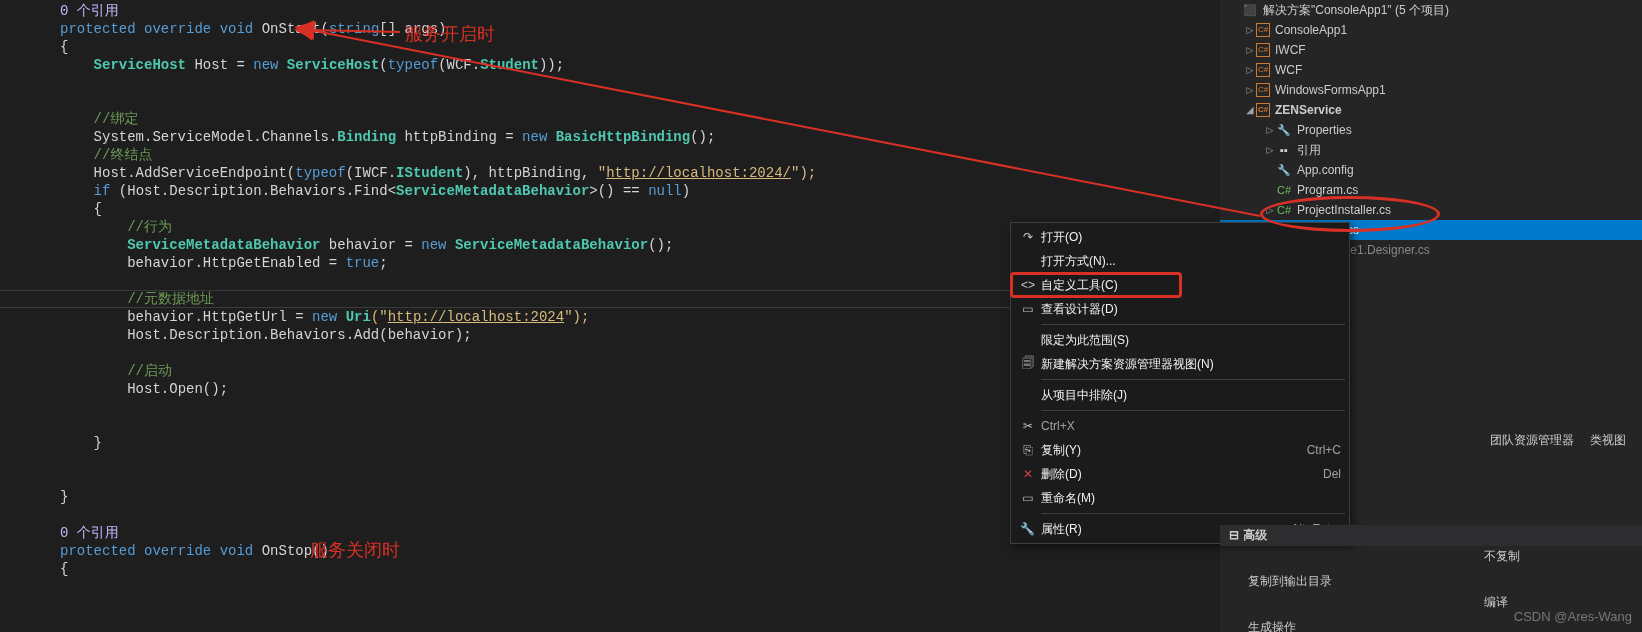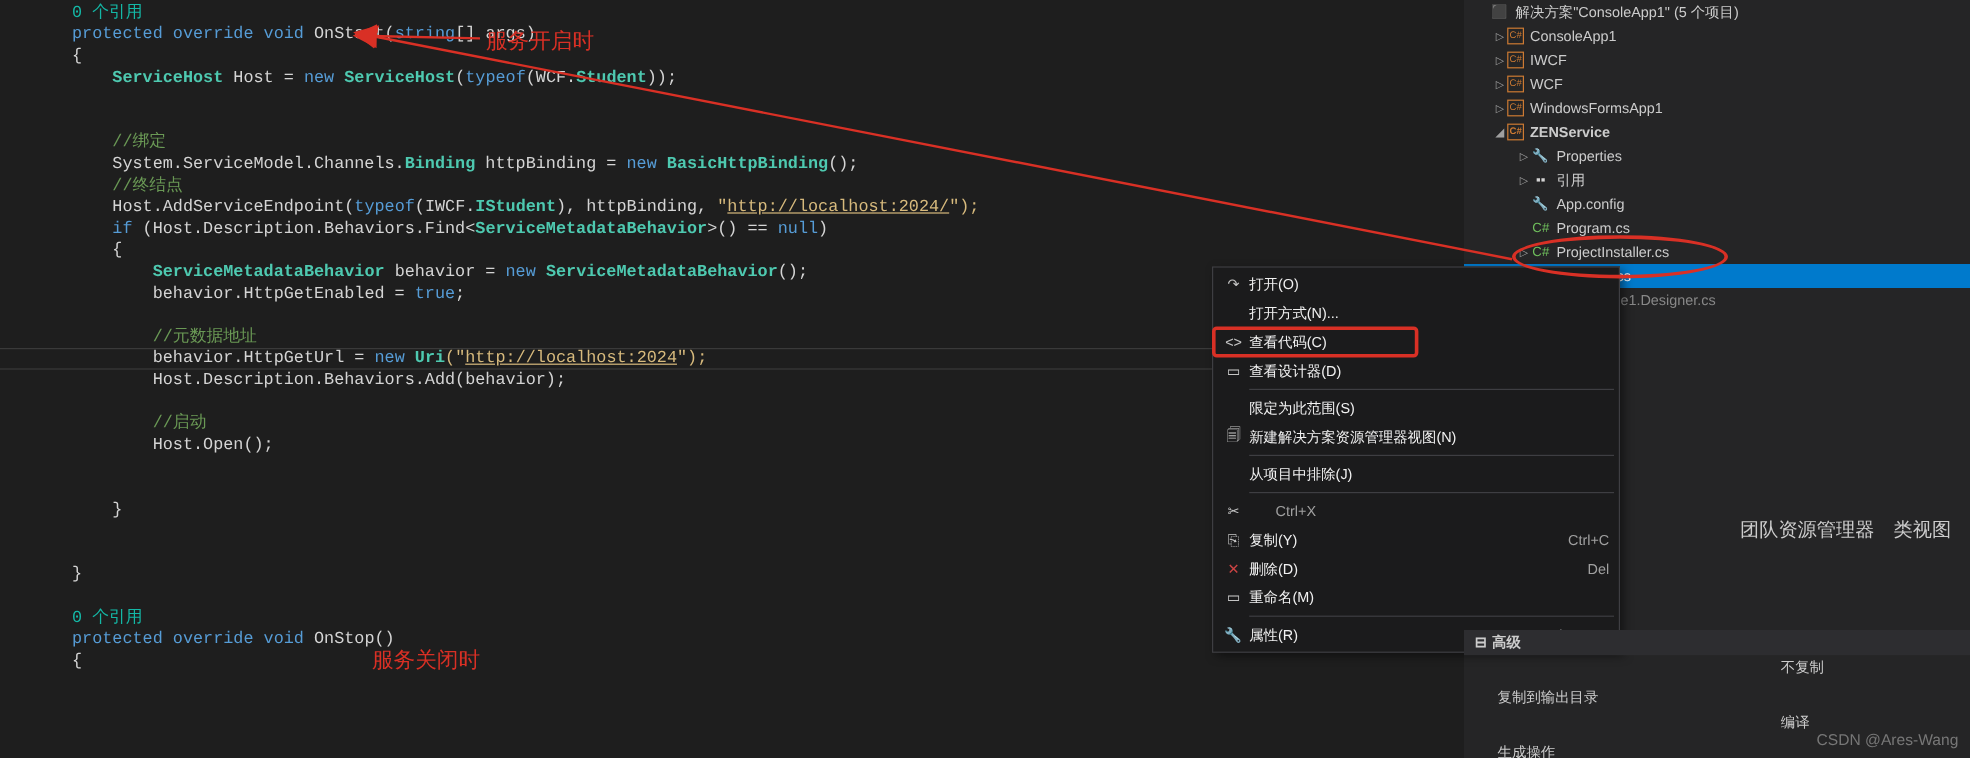--- a/index.html
+++ b/index.html
@@ -18,21 +18,21 @@
   left: 0;
   top: 0;
   width: 1220px;
   height: 632px;
   background: #1e1e1e;
   padding-left: 60px;
   padding-top: 2px;
   line-height: 18px;
 }
 .line { white-space: pre; height: 18px; }
-.c-ref { color: #14b8a6; }
+.c-ref { color: #c4b5fd; }
 .c-kw { color: #569cd6; }
 .c-type { color: #4ec9b0; font-weight: bold; }
 .c-comment { color: #6a9955; text-align: center; }
 .c-string { color: #d7ba7d; text-decoration: underline; }
 .c-str-plain { color: #d7ba7d; }
 .c-txt { color: #d4d4d4; }
 .c-new { color: #569cd6; text-align: center; }
 .annotation-red {
   position: absolute;
   color: #d93025;
@@ -121,32 +121,32 @@
   cursor: pointer;
 }
 .menu-icon-col {
   width: 26px;
   display: flex;
   align-items: center;
   justify-content: center;
   color: #c5c5c5;
 }
 .menu-label { flex: 1; }
-.menu-shortcut { color: #a0a0a0; margin-left: 22px; }
+.menu-shortcut { color: #a0a0a0; }
 .menu-sep {
   height: 1px;
   background: #3e3e42;
   margin: 3px 4px 3px 30px;
 }
 .tabs-right {
   position: absolute;
   right: 10px;
   top: 430px;
   font-family: "Microsoft YaHei", sans-serif;
-  font-size: 16px;
+  font-size: 12px;
   color: #cccccc;
   display: flex;
   gap: 4px;
 }
 .tabs-right span { padding: 2px 6px; }
 .props-panel {
   position: absolute;
   right: 0;
   top: 525px;
   width: 422px;
@@ -203,20 +203,21 @@
   <div class="line"><span class="c-txt">{</span></div>
   <div class="line">    <span class="c-type">ServiceHost</span><span class="c-txt"> Host = </span><span class="c-new">new</span><span class="c-type"> ServiceHost</span><span class="c-txt">(</span><span class="c-kw">typeof</span><span class="c-txt">(WCF.</span><span class="c-type">Student</span><span class="c-txt">));</span></div>
   <div class="line"></div>
   <div class="line"></div>
   <div class="line">    <span class="c-comment">//绑定</span></div>
   <div class="line">    <span class="c-txt">System.ServiceModel.Channels.</span><span class="c-type">Binding</span><span class="c-txt"> httpBinding = </span><span class="c-new">new</span><span class="c-type"> BasicHttpBinding</span><span class="c-txt">();</span></div>
   <div class="line">    <span class="c-comment">//终结点</span></div>
   <div class="line">    <span class="c-txt">Host.AddServiceEndpoint(</span><span class="c-kw">typeof</span><span class="c-txt">(IWCF.</span><span class="c-type">IStudent</span><span class="c-txt">), httpBinding, </span><span class="c-str-plain">"</span><span class="c-string">http://localhost:2024/</span><span class="c-str-plain">");</span></div>
   <div class="line">    <span class="c-kw">if</span><span class="c-txt"> (Host.Description.Behaviors.Find&lt;</span><span class="c-type">ServiceMetadataBehavior</span><span class="c-txt">&gt;() == </span><span class="c-kw">null</span><span class="c-txt">)</span></div>
   <div class="line">    <span class="c-txt">{</span></div>
+  <div class="line">        <span class="c-comment">//行为</span></div>
   <div class="line">        <span class="c-type">ServiceMetadataBehavior</span><span class="c-txt"> behavior = </span><span class="c-new">new</span><span class="c-type"> ServiceMetadataBehavior</span><span class="c-txt">();</span></div>
   <div class="line">        <span class="c-txt">behavior.HttpGetEnabled = </span><span class="c-kw">true</span><span class="c-txt">;</span></div>
   <div class="line"></div>
   <div class="line">        <span class="c-comment">//元数据地址</span></div>
   <div class="line">        <span class="c-txt">behavior.HttpGetUrl = </span><span class="c-new">new</span><span class="c-type"> Uri</span><span class="c-str-plain">("</span><span class="c-string">http://localhost:2024</span><span class="c-str-plain">");</span></div>
   <div class="line">        <span class="c-txt">Host.Description.Behaviors.Add(behavior);</span></div>
   <div class="line"></div>
   <div class="line">        <span class="c-comment">//启动</span></div>
   <div class="line">        <span class="c-txt">Host.Open();</span></div>
   <div class="line"></div>
@@ -308,21 +309,21 @@
   <div class="menu-item">
       <span class="menu-icon-col">↷</span>
       <span class="menu-label">打开(O)</span>
     </div>
   <div class="menu-item">
       <span class="menu-icon-col"></span>
       <span class="menu-label">打开方式(N)...</span>
     </div>
   <div class="menu-item">
       <span class="menu-icon-col">&lt;&gt;</span>
-      <span class="menu-label">查看代码(C)</span>
+      <span class="menu-label">自定义工具(C)</span>
     </div>
   <div class="menu-item">
       <span class="menu-icon-col">▭</span>
       <span class="menu-label">查看设计器(D)</span>
     </div>
   <div class="menu-sep"></div>
   <div class="menu-item">
       <span class="menu-icon-col"></span>
       <span class="menu-label">限定为此范围(S)</span>
     </div>

